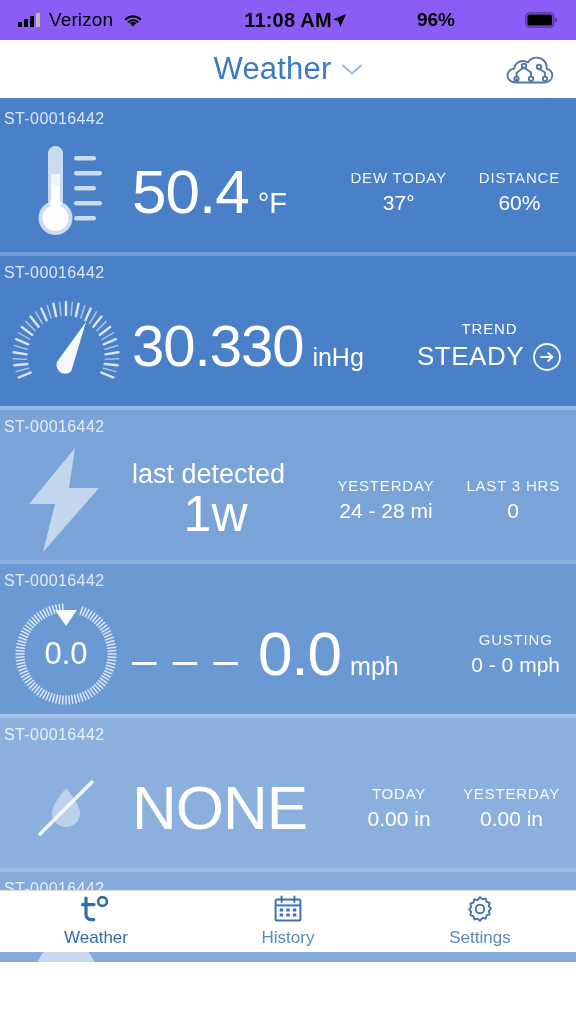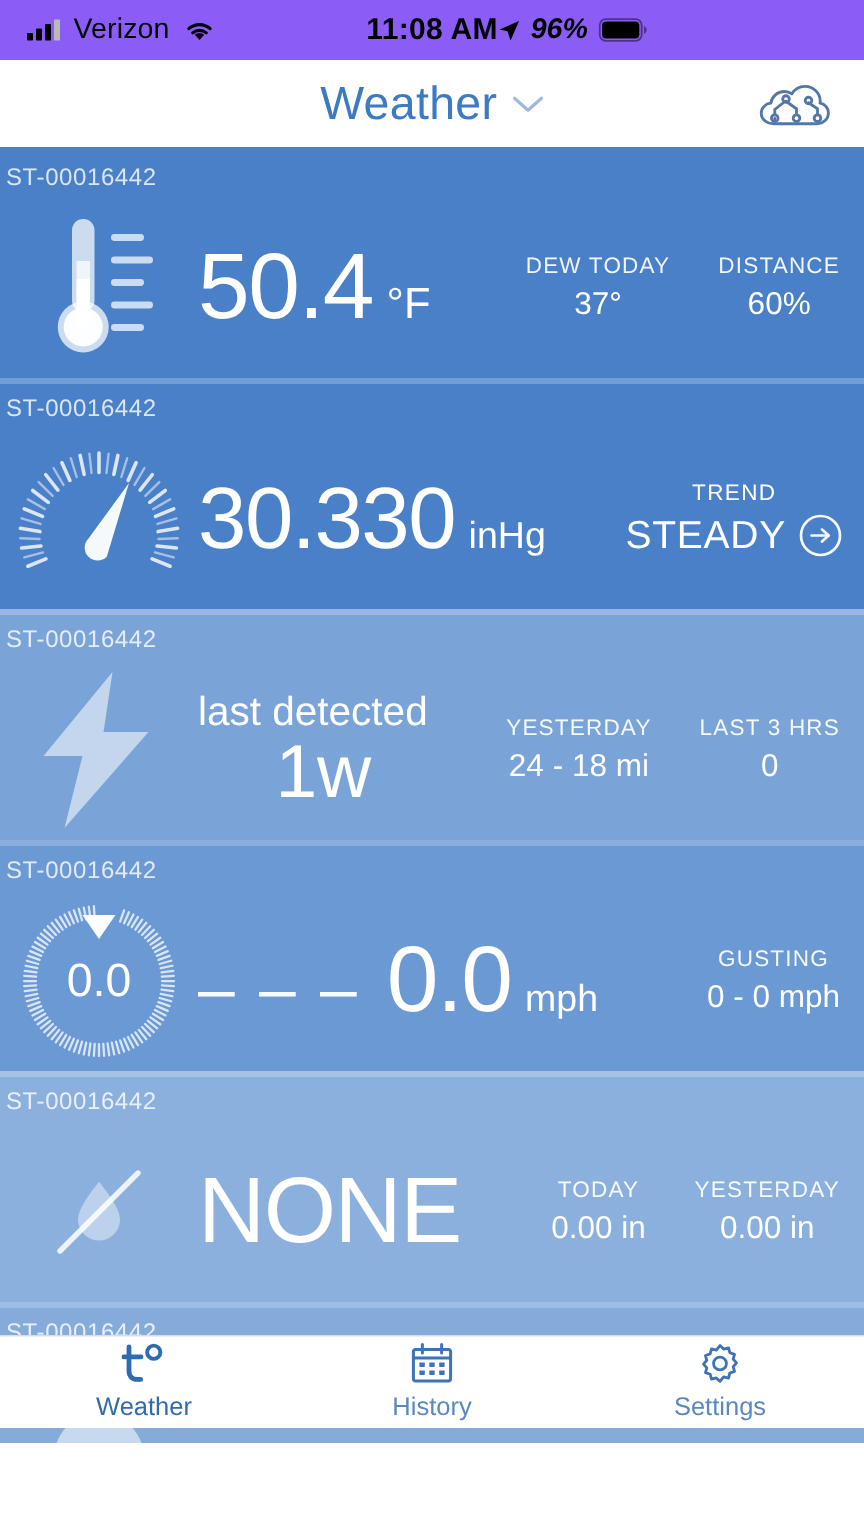--- a/index.html
+++ b/index.html
@@ -11,21 +11,21 @@
   }
   .phone { position: relative; width: 576px; height: 952px; background: #8b5cf6; }
 
   
   .statusbar {
     height: 40px; display: flex; align-items: center;
     padding: 0 18px; color: #000;
   }
   .sb-left { display: flex; align-items: center; gap: 9px; flex: 1; }
   .sb-center { flex: 0 0 auto; font-size: 20px; font-weight: bold; letter-spacing: .2px; }
-  .sb-right { display: flex; align-items: center; gap: 7px; flex: 1; justify-content: flex-start; font-style: italic; }
+  .sb-right { display: flex; align-items: center; gap: 22px; flex: 1; justify-content: space-between; }
   .carrier { font-size: 19px; font-weight: normal; letter-spacing: .1px; }
   .battpct { font-size: 19px; font-weight: bold; }
   .bars { display: flex; align-items: flex-end; gap: 2px; height: 14px; }
   .bars i { display: block; width: 4px; background: #000; border-radius: .5px; }
   .bars i:nth-child(1){ height: 5px; }
   .bars i:nth-child(2){ height: 8px; }
   .bars i:nth-child(3){ height: 11px; }
   .bars i:nth-child(4){ height: 14px; background: #b9b9b9; }
 
   
@@ -305,21 +305,21 @@
         </div>
         <div class="main-cell">
           <div class="ld-wrap">
             <span class="ld-label">last detected</span>
             <span class="ld-value">1w</span>
           </div>
         </div>
         <div class="stats-cell">
           <div class="stat">
             <div class="lab">YESTERDAY</div>
-            <div class="val">24 - 18 mi</div>
+            <div class="val">24 - 28 mi</div>
           </div>
           <div class="stat">
             <div class="lab">LAST 3 HRS</div>
             <div class="val">0</div>
           </div>
         </div>
       </div>
     </div>
 
     <div class="card c4" style="background: rgb(107, 153, 212);">

